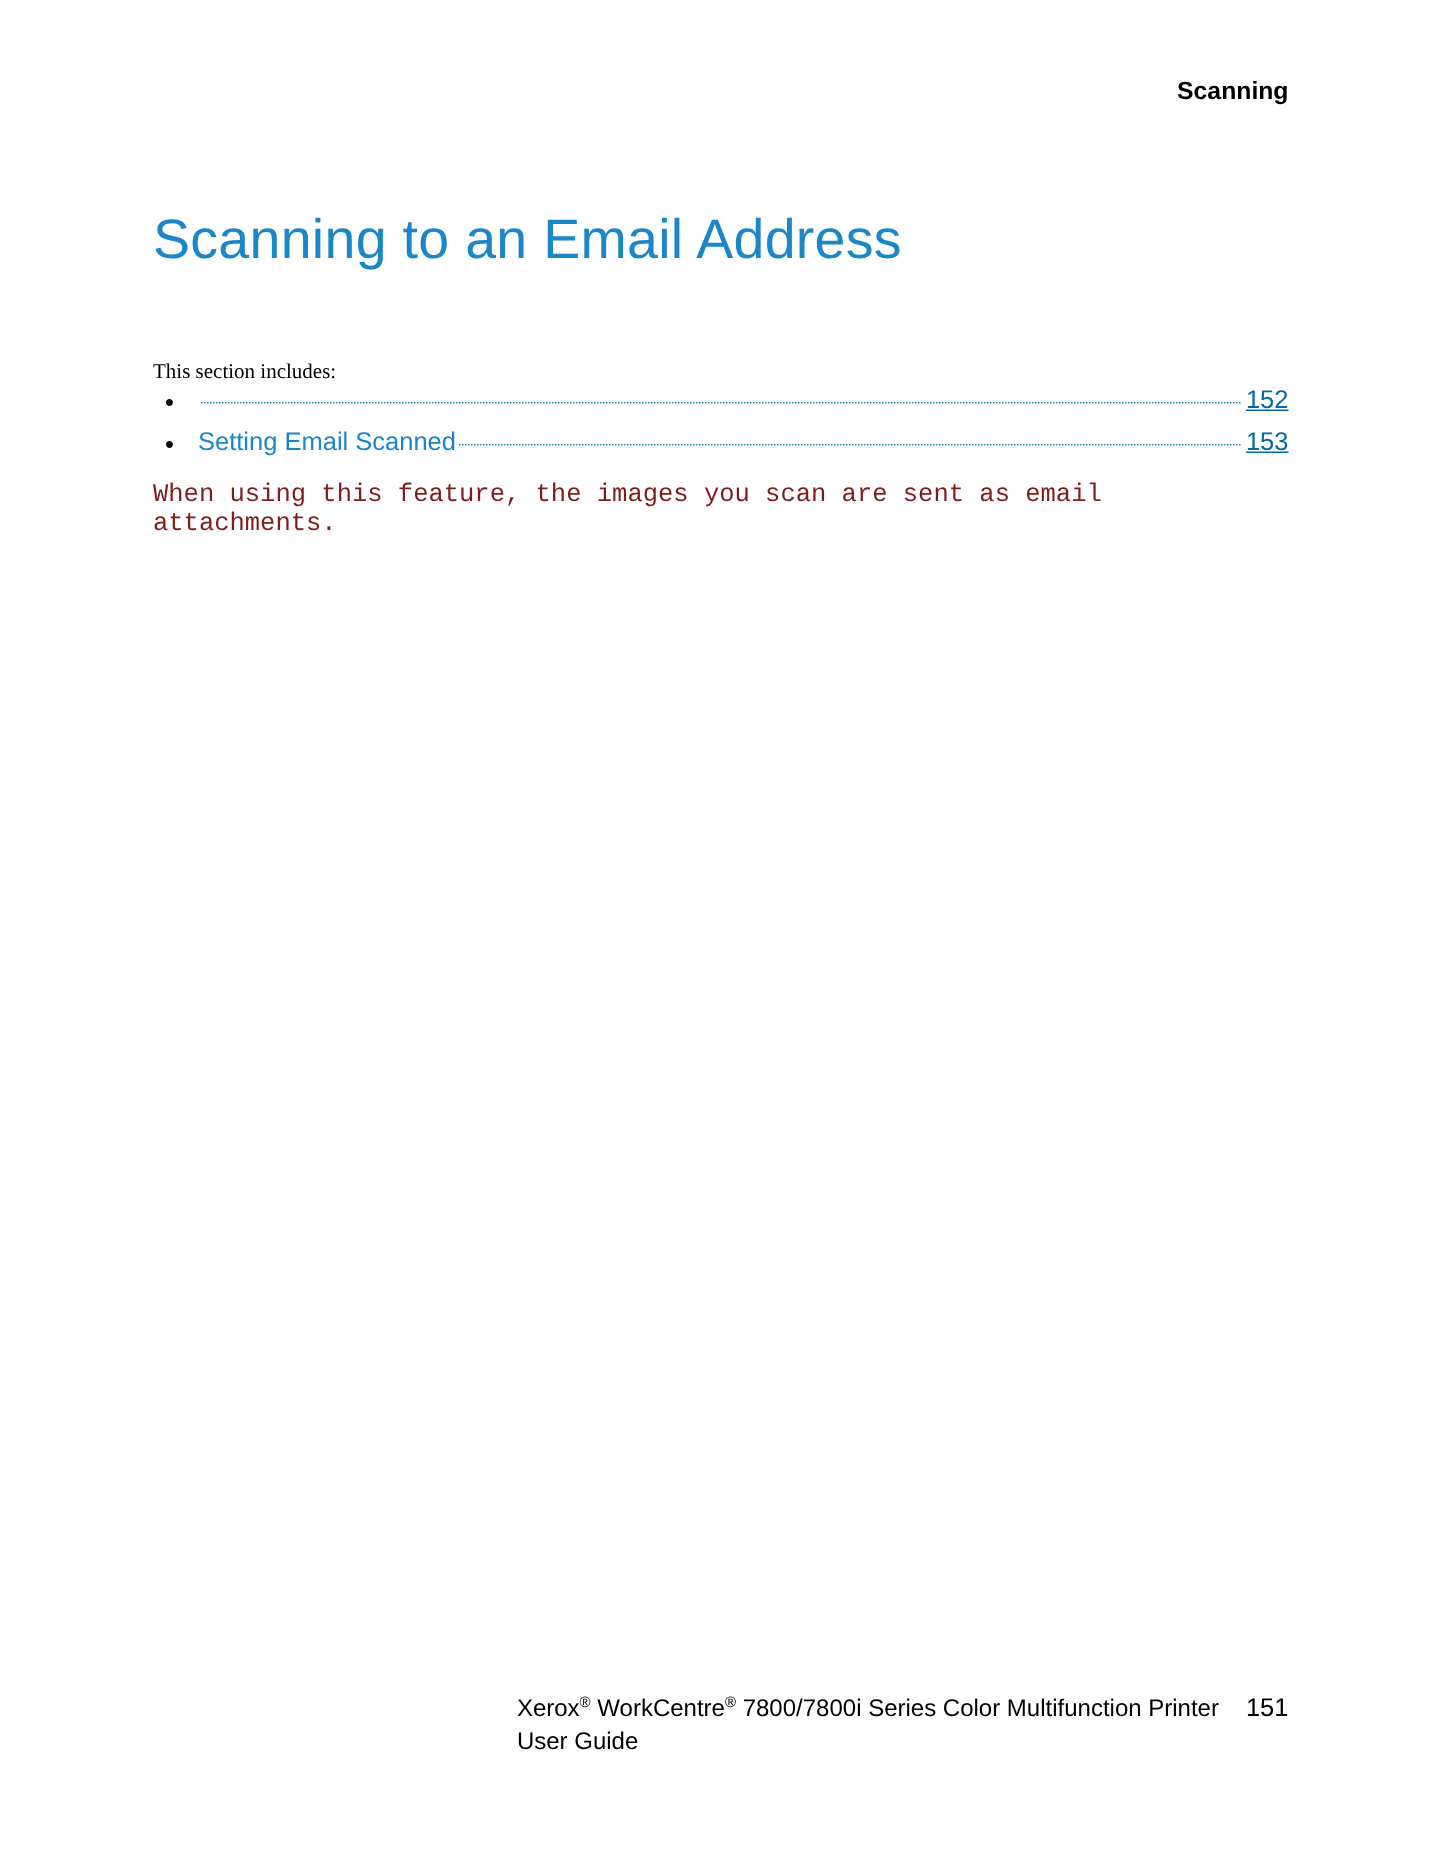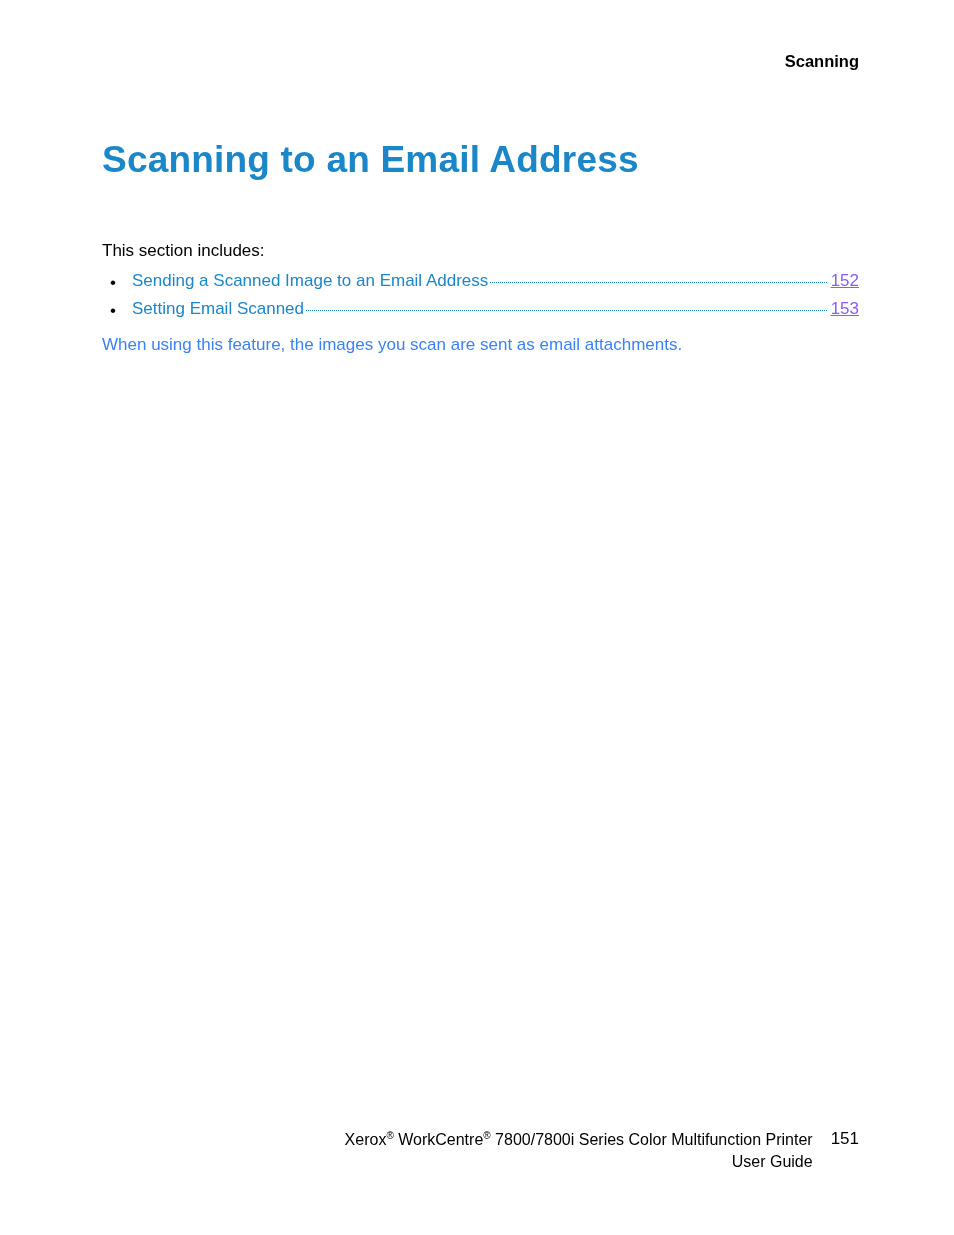--- a/index.html
+++ b/index.html
@@ -22,29 +22,30 @@
     }
     .header-label {
       text-align: right;
       font-size: 16.5px;
       color: #000;
       margin-bottom: 68px;
       font-weight: bold;
     }
     .page-title {
       font-size: 37px;
-      font-weight: 700;
+      font-weight: 400;
       color: #1b86c8;
       margin-bottom: 60px;
       letter-spacing: 0.2px;
     }
     .section-intro {
-      font-size: 17px;
+      font-size: 14px;
       color: #000;
-      margin-bottom: 10px;
+      margin-bottom: 0;
+      font-family: Liberation Serif, serif;
     }
     .toc-list {
       list-style: none;
       margin-left: 2px;
       margin-bottom: 16px;
     }
     .toc-item {
       display: flex;
       align-items: baseline;
       font-size: 17px;
@@ -66,41 +67,42 @@
     }
     .toc-dots {
       flex: 1;
       border-bottom: 1.5px dotted #1b86c8;
       margin: 0 4px 4px 2px;
       min-width: 20px;
       position: relative;
       top: -3px;
     }
     .toc-page {
-      color: #8b5cf6;
+      color: #0369a1;
       white-space: nowrap;
     }
     .body-text {
       font-size: 17px;
-      color: #3b82f6;
+      color: #7f1d1d;
       margin-top: 6px;
+      font-family: Liberation Mono, monospace;
     }
     .footer {
       position: absolute;
       bottom: 62px;
       right: 95px;
       left: 102px;
       display: flex;
       justify-content: flex-end;
       align-items: flex-start;
       font-size: 16px;
       color: #000;
     }
     .footer-text {
-      text-align: right;
+      text-align: left;
       line-height: 1.35;
     }
     .footer-pagenum {
       margin-left: 18px;
       font-size: 17px;
     }
     sup.reg {
       font-size: 10px;
       vertical-align: super;
     }
@@ -112,21 +114,20 @@
 
   <div class="header-label">Scanning</div>
 
   <h1 class="page-title">Scanning to an Email Address</h1>
 
   <p class="section-intro">This section includes:</p>
 
   <ul class="toc-list">
     <li class="toc-item">
       <span class="toc-bullet">•</span>
-      <a class="toc-link" href="#">Sending a Scanned Image to an Email Address</a>
       <span class="toc-dots"></span>
       <a class="toc-page" href="#">152</a>
     </li>
     <li class="toc-item">
       <span class="toc-bullet">•</span>
       <a class="toc-link" href="#">Setting Email Scanned</a>
       <span class="toc-dots"></span>
       <a class="toc-page" href="#">153</a>
     </li>
   </ul>

